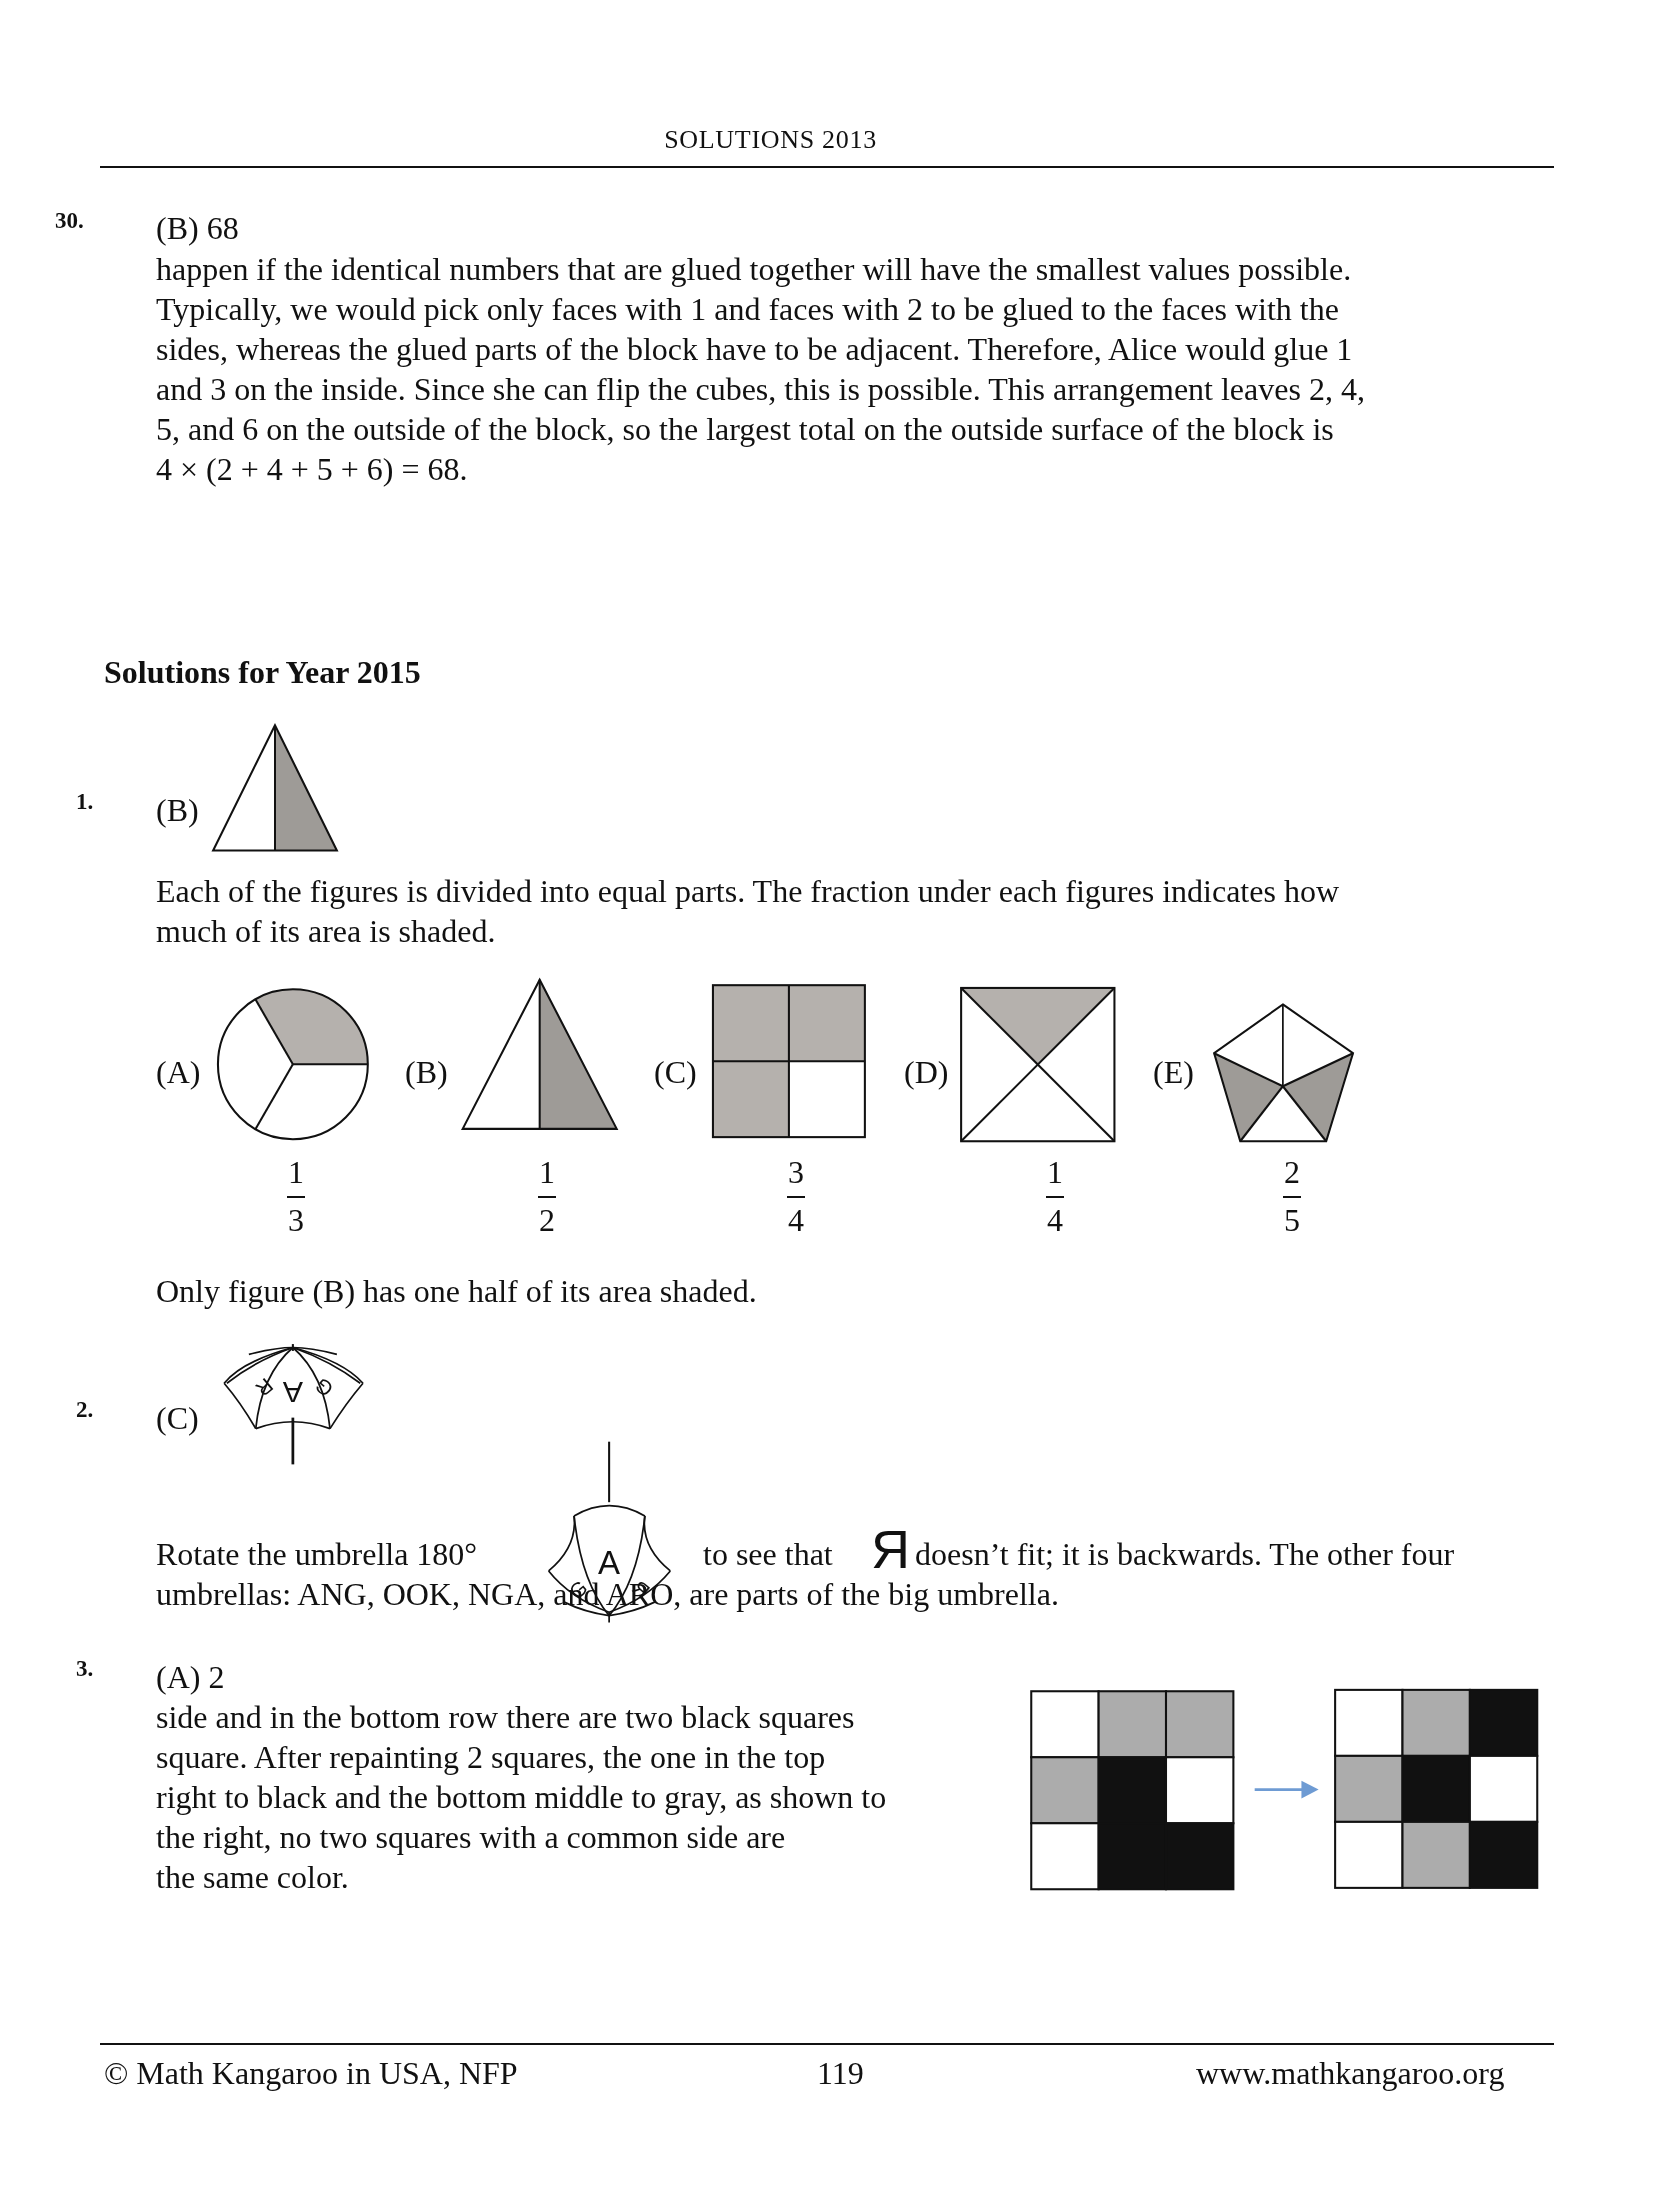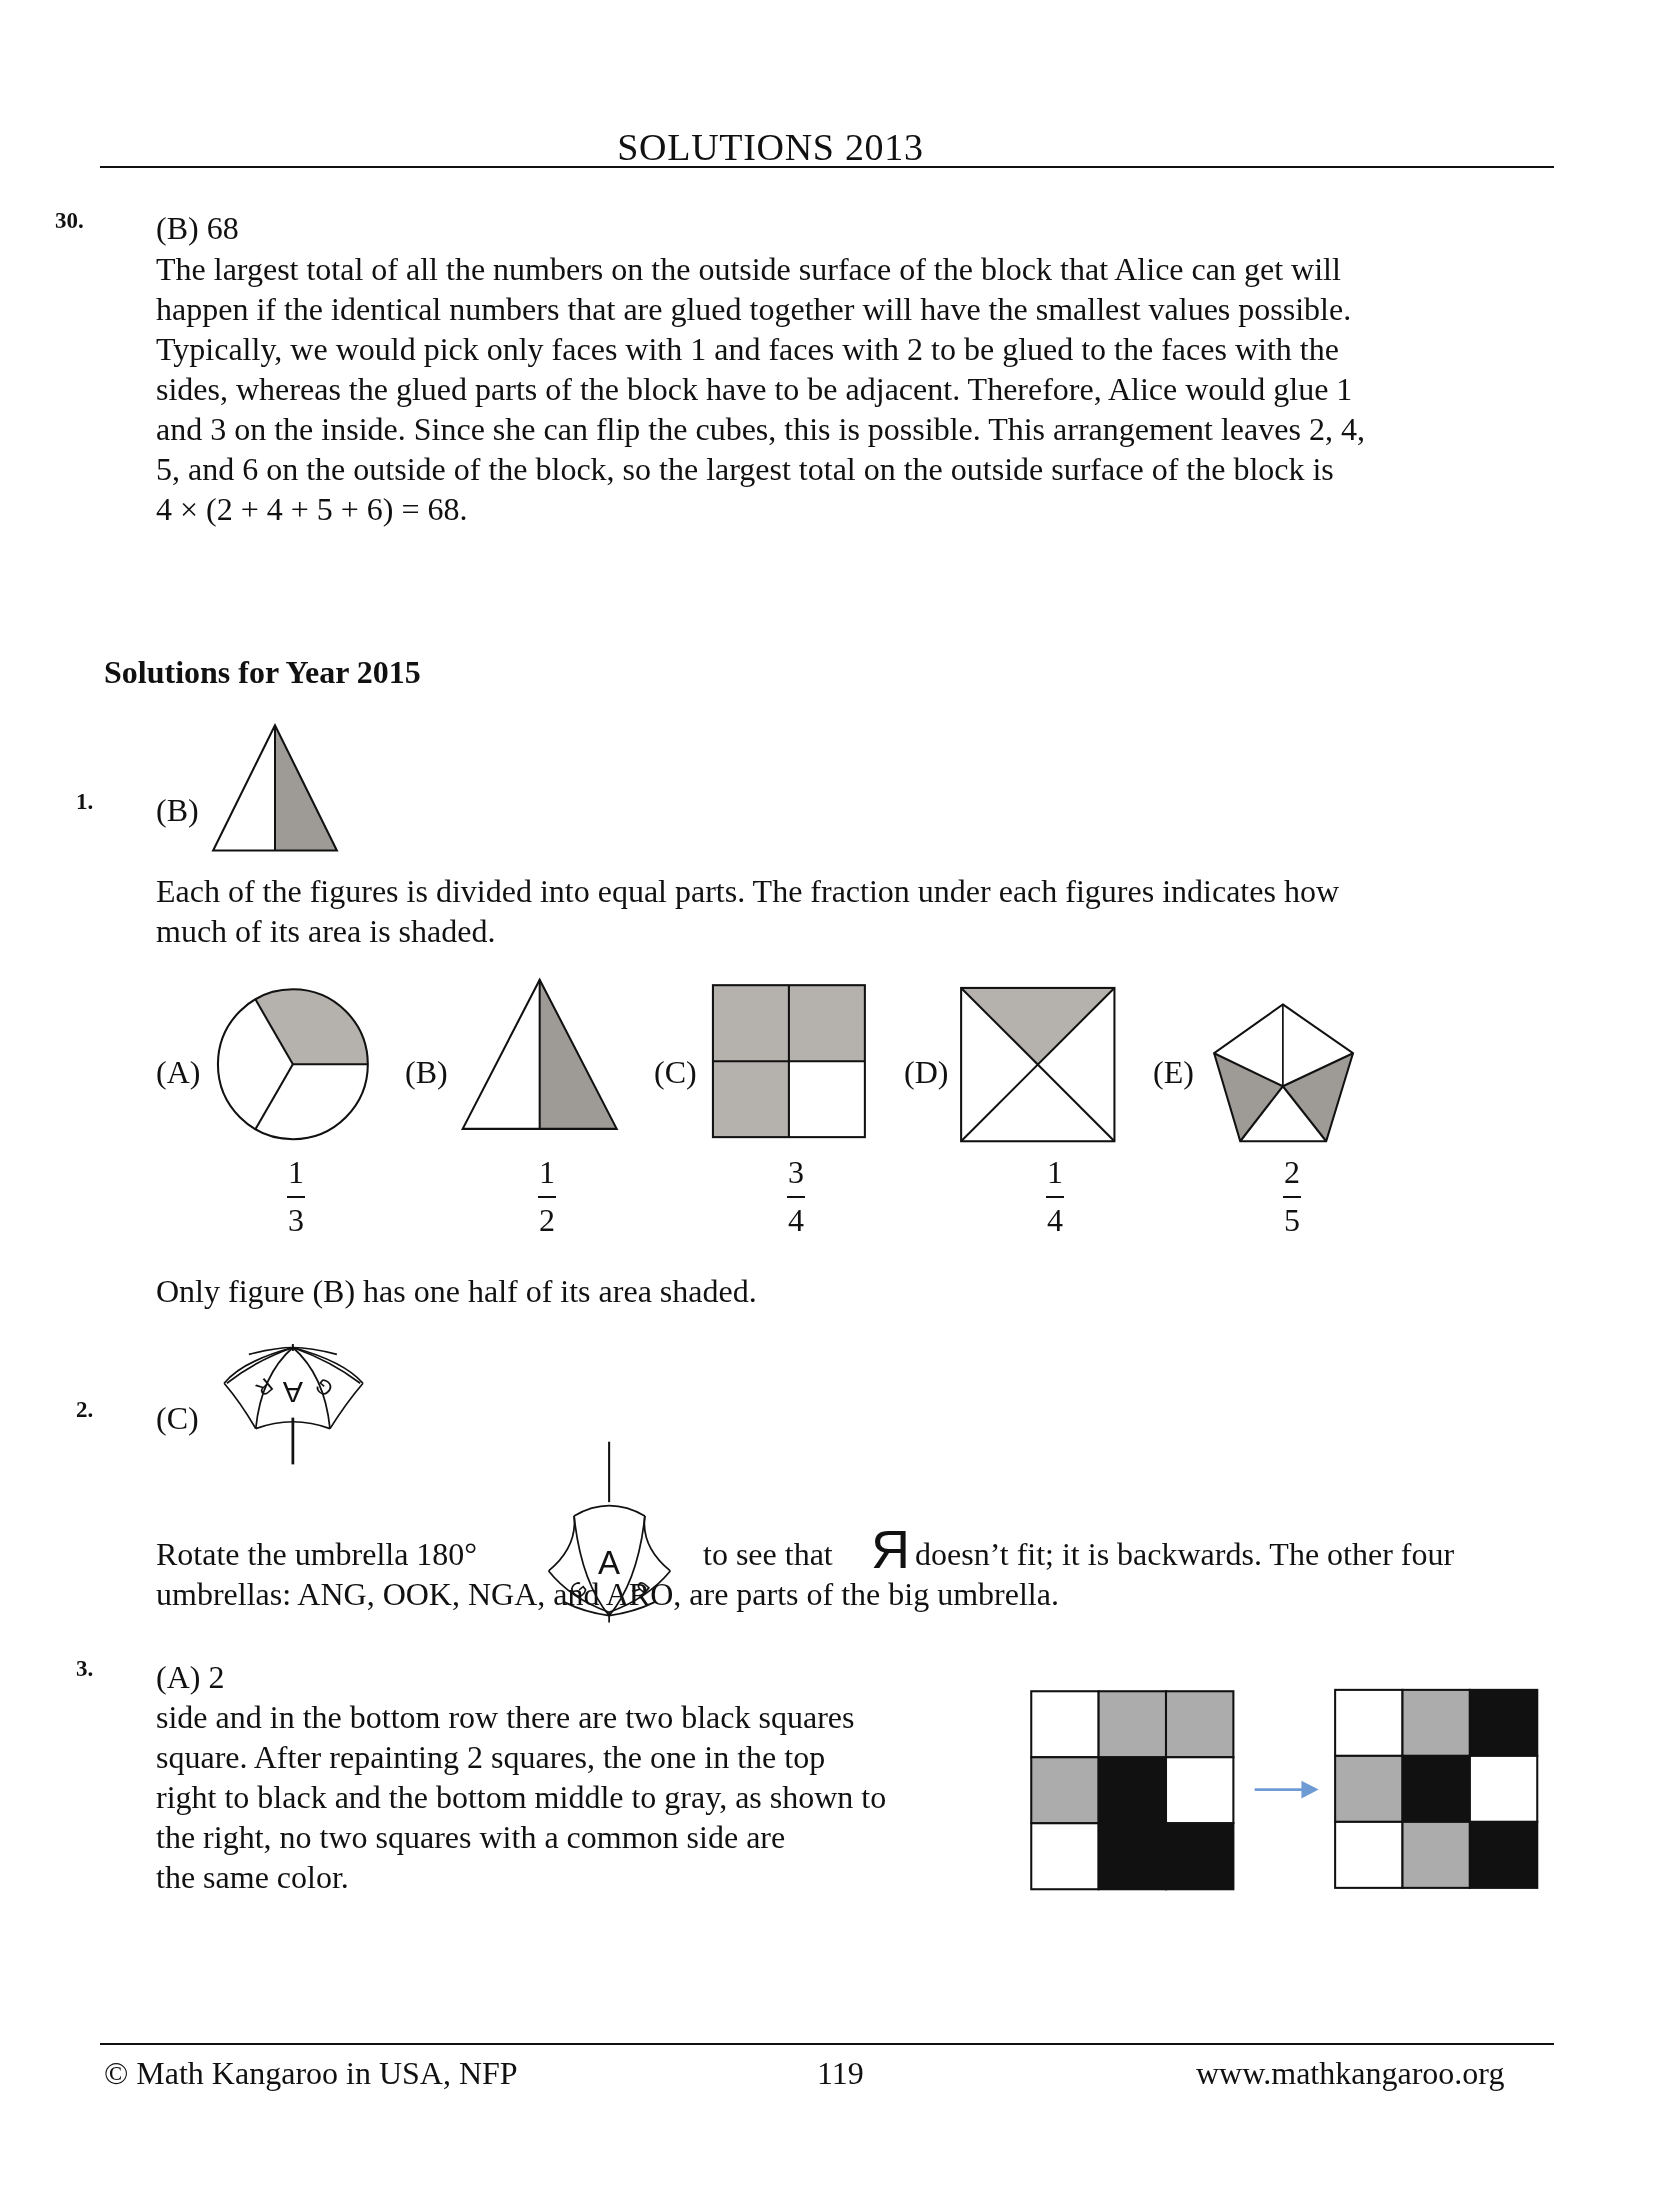--- a/index.html
+++ b/index.html
@@ -1,38 +1,37 @@
 <!DOCTYPE html>
 <html style="font-size:11px"><head>
 <meta charset="utf-8">
 <style>
   html, body { margin:0; padding:0; background:#ffffff; }
   body { width:1680px; height:2205px; position:relative; overflow:hidden;
          font-family:"DejaVu Serif","Liberation Serif",serif; color:#111; }
   .abs { position:absolute; }
   .txt { font-family:"Liberation Serif","DejaVu Serif",serif; font-size:32px; line-height:40px; white-space:nowrap; }
-  .hdr { font-family:"Liberation Serif",serif; font-size:38px; letter-spacing:0.7px; }
+  .hdr { font-family:"Liberation Serif",serif; font-size:26px; letter-spacing:0.7px; }
   .rule { position:absolute; height:2.1px; background:#111; }
   .num { font-family:"Liberation Serif",serif; font-weight:bold; font-size:23px; }
   .h2 { font-family:"Liberation Serif",serif; font-weight:bold; font-size:32px; }
   .frac { position:absolute; width:42px; text-align:center; font-family:"Liberation Serif",serif; font-size:32px; line-height:36px; }
   .frac .bar { display:block; width:18px; height:2.1px; background:#111; margin:5.5px auto 4.2px auto; }
   svg { position:absolute; overflow:visible; }
   .big-ya { font-family:"Liberation Sans","DejaVu Sans",sans-serif; font-size:54px; line-height:40px; }
 </style>
 </head>
 <body>
 
 <div class="abs hdr" style="left:0;width:1541px;text-align:center;top:125px;">SOLUTIONS 2013</div>
 <div class="rule" style="left:100px;width:1454px;top:166px;"></div>
 
 <div class="abs num" style="left:55px;top:208px;">30.</div>
 <div class="abs txt" style="left:156px;top:208px;">(B) 68</div>
 <div class="abs" style="left:156px;top:249px;">
-  <div class="txt">The largest total of all the numbers on the outside surface of the block that Alice can get will</div>
   <div class="txt">happen if the identical numbers that are glued together will have the smallest values possible.</div>
   <div class="txt">Typically, we would pick only faces with 1 and faces with 2 to be glued to the faces with the</div>
   <div class="txt">sides, whereas the glued parts of the block have to be adjacent.  Therefore, Alice would glue 1</div>
   <div class="txt">and 3 on the inside.  Since she can flip the cubes, this is possible. This arrangement leaves 2, 4,</div>
   <div class="txt">5, and 6 on the outside of the block, so the largest total on the outside surface of the block is</div>
   <div class="txt">4 × (2 + 4 + 5 + 6) = 68.</div>
 </div>
 
 <div class="abs h2" style="left:104px;top:654px;">Solutions for Year 2015</div>
 

